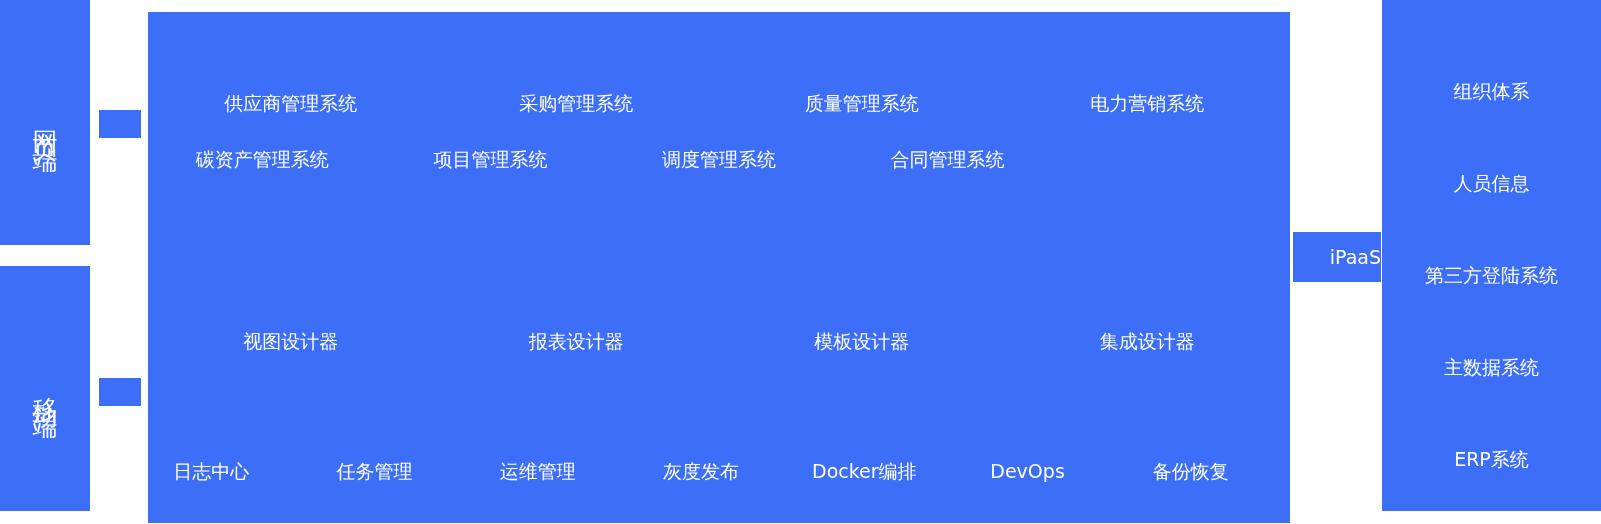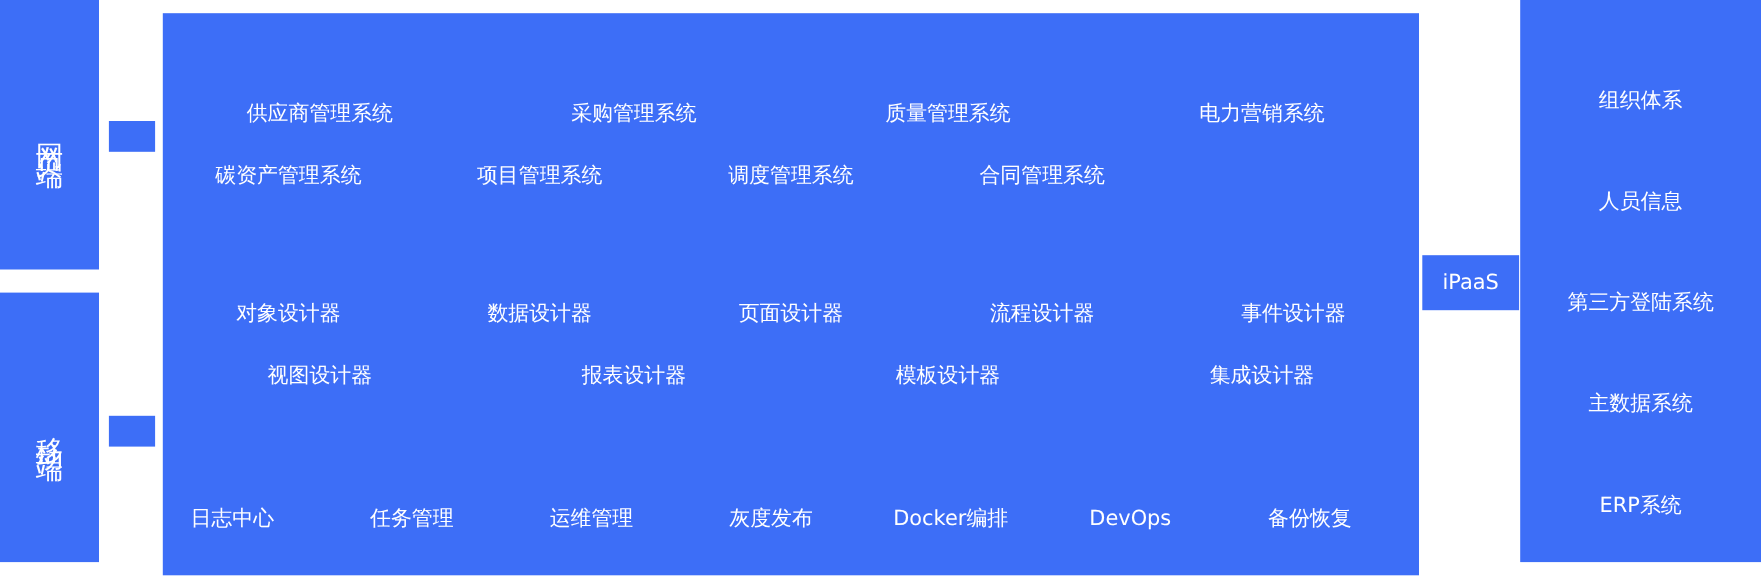--- a/index.html
+++ b/index.html
@@ -70,21 +70,21 @@
   .row-designers-2 { top: 317px; align-items: flex-end; }
   .row-ops { top: 447px; padding-left: 4px; padding-right: 40px; gap: 45px; }
   
   .ipaas-box {
     left: 1293px;
     top: 232px;
     width: 88px;
     height: 50px;
     display: flex;
     align-items: center;
-    justify-content: center;
+    justify-content: flex-end;
     font-size: 19px;
     font-weight: 500;
   }
   
   .right-panel {
     left: 1382px;
     top: 0;
     width: 219px;
     height: 511px;
   }
@@ -130,27 +130,20 @@
     </div>
 
     <div class="row row-apps-2">
       <span class="cell">碳资产管理系统</span>
       <span class="cell">项目管理系统</span>
       <span class="cell">调度管理系统</span>
       <span class="cell">合同管理系统</span>
       <span class="cell"></span>
     </div>
 
-    <div class="row row-designers-1">
-      <span class="cell">对象设计器</span>
-      <span class="cell">数据设计器</span>
-      <span class="cell">页面设计器</span>
-      <span class="cell">流程设计器</span>
-      <span class="cell">事件设计器</span>
-    </div>
 
     <div class="row row-designers-2">
       <span class="cell">视图设计器</span>
       <span class="cell">报表设计器</span>
       <span class="cell">模板设计器</span>
       <span class="cell">集成设计器</span>
     </div>
 
     <div class="row row-ops">
       <span class="cell">日志中心</span>

